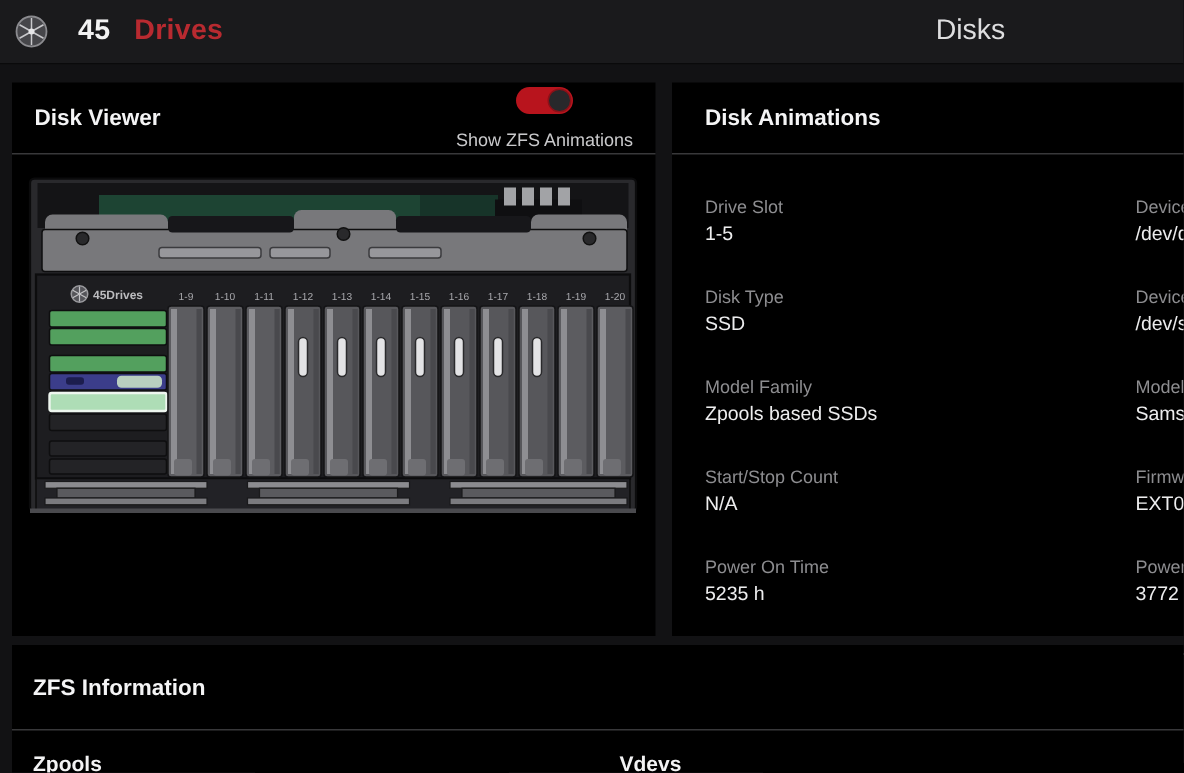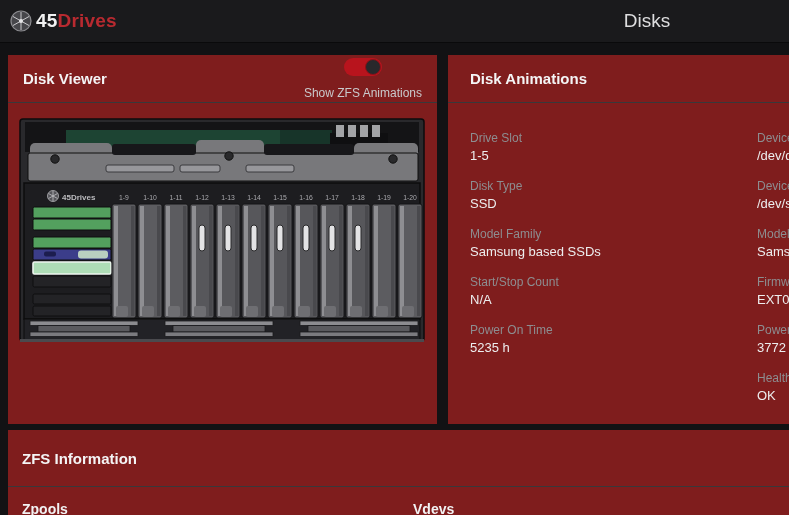--- a/index.html
+++ b/index.html
@@ -10,29 +10,29 @@
     overflow: hidden;
     font-family: "Liberation Sans", sans-serif;
     color: #e9e9ea;
   }
   
   .topbar {
     position: absolute; left: 0; top: 0; width: 789px; height: 43px;
     background: #1a1a1c; border-bottom: 1px solid #0a0a0b;
     display: flex; align-items: center; padding: 0 10px;
   }
-  .brand { display: flex; align-items: flex-end; gap: 4px; }
+  .brand { display: flex; align-items: flex-end; gap: 20px; }
   .brand-45 { font-size: 19px; font-weight: 700; color: #f2f2f2; letter-spacing: .2px; }
   .brand-drives { font-size: 19px; font-weight: 700; color: #b82a30; letter-spacing: .2px; }
   .page-title {
     position: absolute; left: 647px; top: 50%; transform: translate(-50%,-50%);
     font-size: 19px; font-weight: 400; color: #dededf;
   }
   
-  .panel { position: absolute; background: #7f1d1d; }
+  .panel { position: absolute; background: #000000; }
   .panel-header {
     height: 48px; display: flex; align-items: center;
     border-bottom: 1px solid #38383a;
   }
   .panel-title { font-size: 15px; font-weight: 700; color: #f4f4f5; }
   .panel-viewer { left: 8px; top: 55px; width: 429px; height: 369px; }
   .panel-info   { left: 448px; top: 55px; width: 365px; height: 369px; }
   .panel-zfs    { left: 8px; top: 430px; width: 800px; height: 110px; }
   .panel-viewer .panel-header { padding: 0 15px; }
   .panel-info .panel-header,
@@ -43,21 +43,21 @@
   .switch {
     position: relative; width: 38px; height: 18px; border-radius: 9px;
     background: #b8141d; cursor: pointer; flex: 0 0 auto;
   }
   .switch .knob {
     position: absolute; right: 1px; top: 1px; width: 16px; height: 16px;
     border-radius: 50%; background: #28282b; border: 1px solid #8c1118;
   }
   .toggle-label { font-size: 12px; color: #c9c9cb; }
   
-  .info-col { position: absolute; top: 76px; display: flex; flex-direction: column; gap: 16px; }
+  .info-col { position: absolute; top: 76px; display: flex; flex-direction: column; gap: 28px; }
   .info-col.left  { left: 22px; }
   .info-col.right { left: 309px; }
   .field-label { font-size: 12px; color: #8d8d90; line-height: 14px; margin-bottom: 3px; }
   .field-value { font-size: 13px; color: #ededee; font-weight: 400; line-height: 15px; }
   
   .zfs-body { display: flex; padding: 14px 14px 0 14px; position: relative; }
   .zfs-subhead { font-size: 14px; font-weight: 700; color: #f2f2f3; }
   .zfs-subhead.vdevs { position: absolute; left: 405px; top: 14px; }
   
   .chassis-wrap { position: absolute; left: 0; top: 48px; width: 359px; height: 321px; }
@@ -278,21 +278,21 @@
     <div>
       <div class="field-label">Drive Slot</div>
       <div class="field-value">1-5</div>
     </div>
     <div>
       <div class="field-label">Disk Type</div>
       <div class="field-value">SSD</div>
     </div>
     <div>
       <div class="field-label">Model Family</div>
-      <div class="field-value">Samsung based SSDs</div>
+      <div class="field-value">Zpools based SSDs</div>
     </div>
     <div>
       <div class="field-label">Start/Stop Count</div>
       <div class="field-value">N/A</div>
     </div>
     <div>
       <div class="field-label">Power On Time</div>
       <div class="field-value">5235 h</div>
     </div>
   </div>

